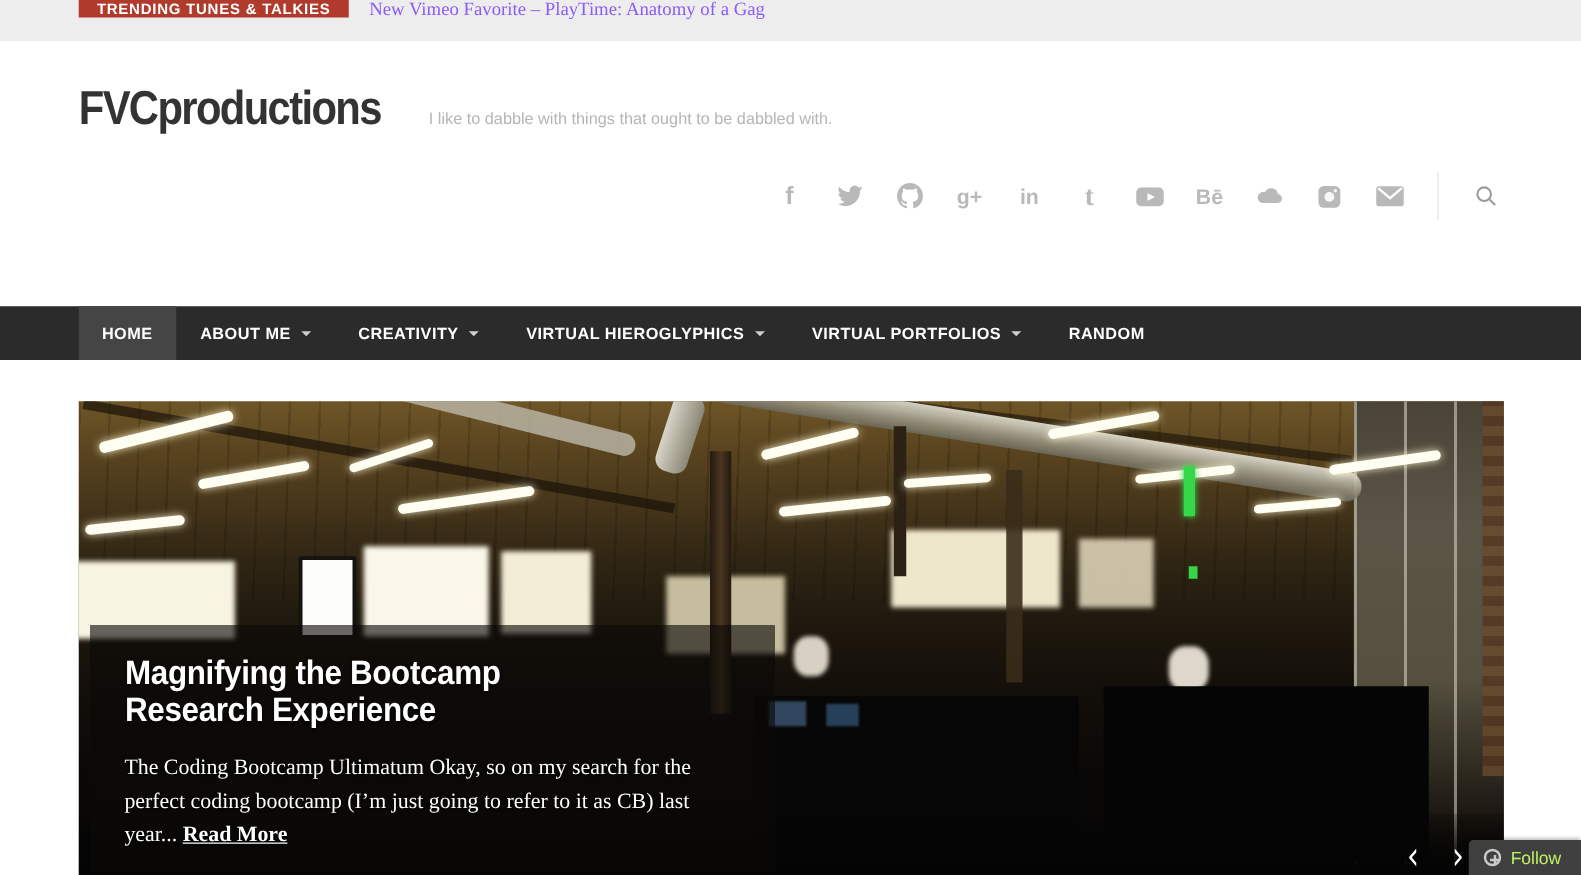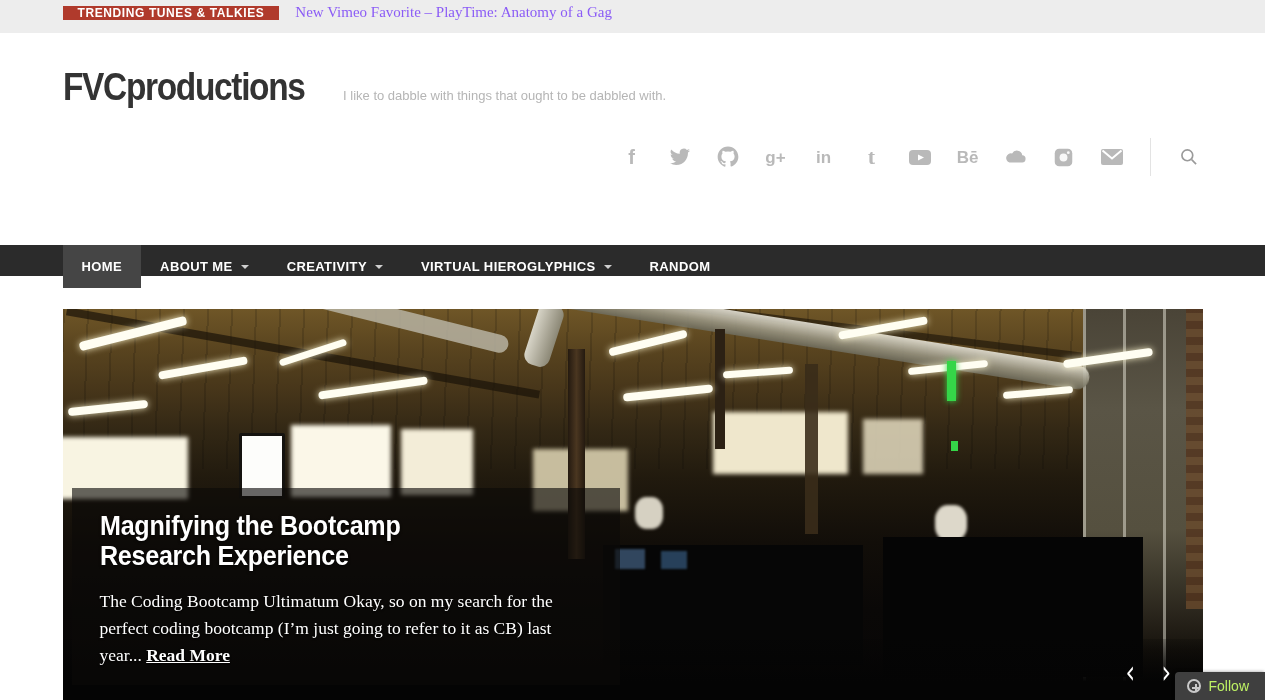--- a/index.html
+++ b/index.html
@@ -2,21 +2,21 @@
 <html><head>
 <meta charset="utf-8">
 <style>
   * { margin:0; padding:0; box-sizing:border-box; }
   html,body { width:1265px; height:700px; overflow:hidden; background:#fff;
     font-family:"Liberation Sans", sans-serif; }
   .container { width:1140px; margin:0 auto; position:relative; }
 
   
   .topbar { height:33px; background:#ededed; }
-  .topbar .container { display:flex; align-items:center; height:25px; }
+  .topbar .container { display:flex; align-items:flex-start; height:25px; }
   .ticker-badge { background:#b03a2c; color:#fff; font-size:12px; font-weight:700;
     letter-spacing:.6px; display:flex; align-items:center; padding:0 15px; }
   .ticker-headline { font-family:"Liberation Serif", serif; font-size:15px; color:#8b5cf6;
     display:flex; align-items:center; margin-left:16px; }
 
   
   .header { height:212px; background:#fff; }
   .brand { padding-top:33px; }
   .site-title { display:inline-block; font-size:38px; font-weight:700; color:#333;
     letter-spacing:-1.5px; transform:scaleX(.88); transform-origin:0 50%; cursor:pointer; }
@@ -25,21 +25,21 @@
   .social-row { position:absolute; right:0; top:105px; display:flex; align-items:center; }
   .sicon { width:28px; height:28px; margin-left:20px; display:flex; align-items:center;
     justify-content:center; color:#b9b9b9; cursor:pointer; }
   .licon { font-weight:700; font-size:20px; line-height:1; }
   .licon.sm { font-size:17px; }
   .licon.serif { font-family:"Liberation Serif", serif; font-size:22px; }
   .search-wrap { margin-left:24px; padding-left:24px; border-left:1px solid #e3e3e3;
     height:38px; display:flex; align-items:center; }
 
   
-  .navbar { height:31px; background:#2b2b2b; }
+  .navbar { height:43px; background:#2b2b2b; }
   .navbar .container { display:flex; height:43px; }
   .nav-item { display:flex; align-items:center; padding:0 19px; color:#fff;
     font-size:13px; font-weight:700; letter-spacing:.4px; cursor:pointer; white-space:nowrap; }
   .nav-item.active { background:#454545; }
   .caret { width:0; height:0; border:4px solid transparent; border-top-color:#cfcfcf;
     margin-left:8px; margin-top:4px; }
 
   
   .hero-wrap { margin-top:33px; }
   .hero { width:1140px; height:401px; position:relative; overflow:hidden; cursor:pointer;
@@ -212,20 +212,24 @@
       </div>
     <div class="nav-item">
         <span>CREATIVITY</span>
         <span class="caret"></span>
       </div>
     <div class="nav-item">
         <span>VIRTUAL HIEROGLYPHICS</span>
         <span class="caret"></span>
       </div>
     <div class="nav-item">
+        <span>VIRTUAL PORTFOLIOS</span>
+        <span class="caret"></span>
+      </div>
+    <div class="nav-item">
         <span>RANDOM</span>
       </div>
   </div>
 </div>
 
 <div class="hero-wrap container">
   <div class="hero">
     <div class="wood"></div>
     <div class="rwall"></div>
     <div class="brick"></div>

